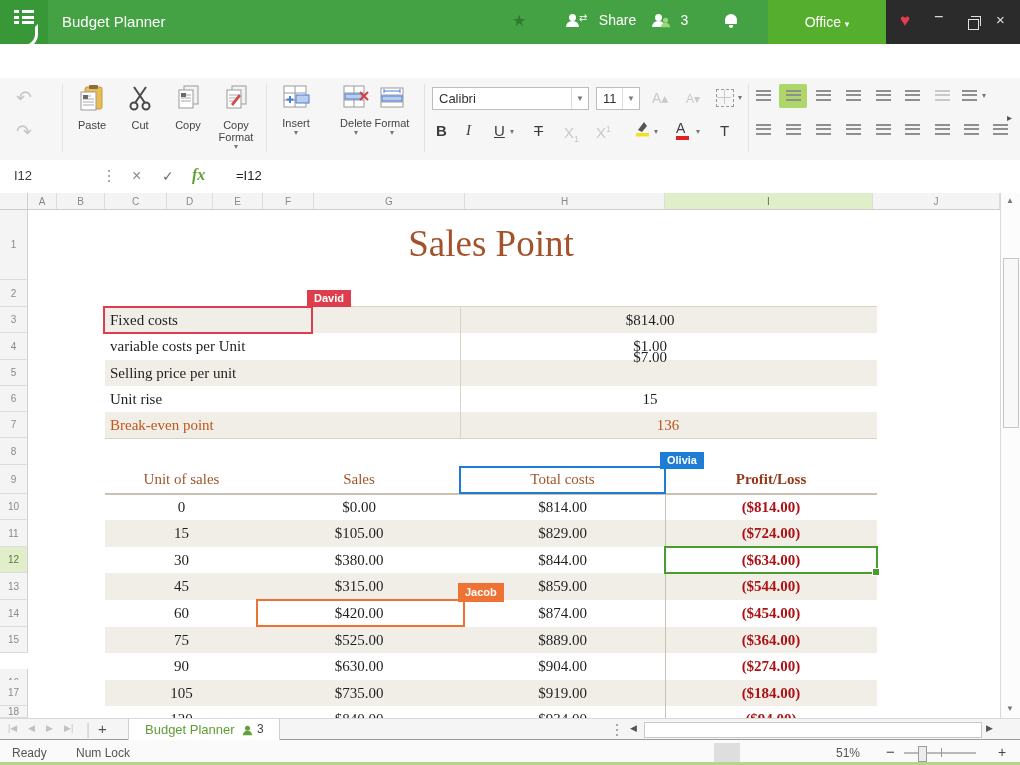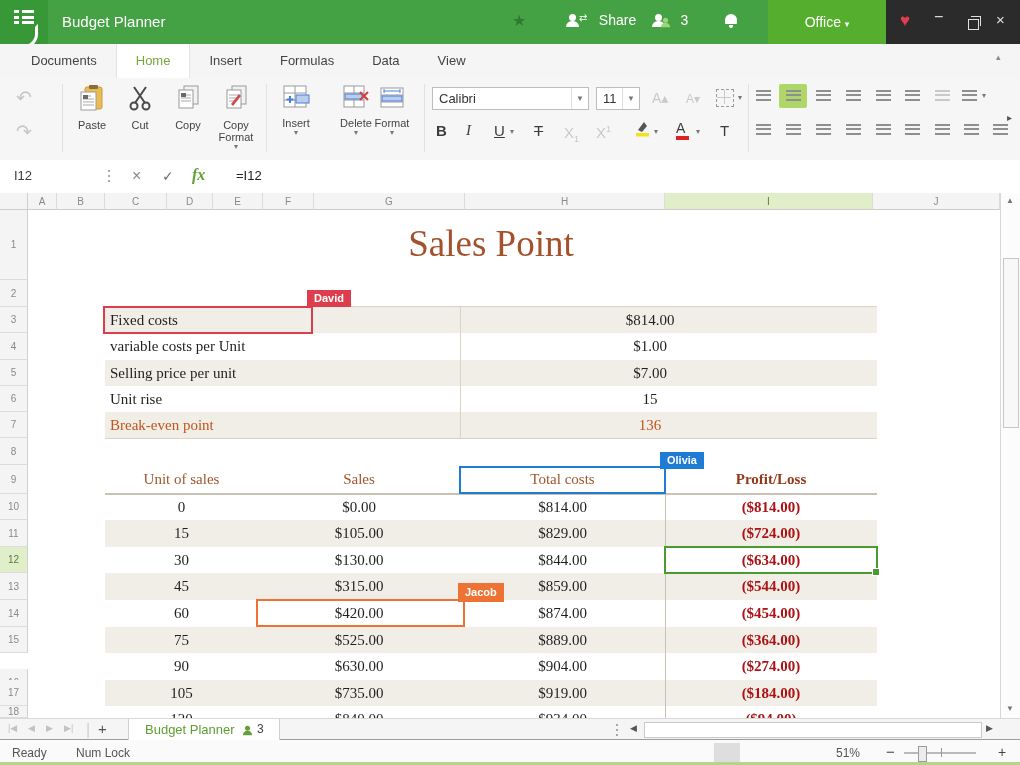--- a/index.html
+++ b/index.html
@@ -116,24 +116,20 @@
     </div>
     <div id="winctl">
       <span class="abs" style="left:14px;top:11px;font-size:17px;color:#E23C4F;cursor:pointer">♥</span>
       <span class="abs" style="left:48px;top:8px;font-size:16px;color:#e0e0e0;cursor:pointer">−</span>
       <span class="abs" style="left:82px;top:16px;cursor:pointer">
         <span class="restore"></span></span>
       <span class="abs" style="left:110px;top:11px;font-size:15px;color:#e0e0e0;cursor:pointer">×</span>
     </div>
   </div>
 
-  <div id="tabbar">
-    <div style="padding-left:12px" id="menu-tabs"><div class="mtab">Documents</div><div class="mtab active">Home</div><div class="mtab">Insert</div><div class="mtab">Formulas</div><div class="mtab">Data</div><div class="mtab">View</div></div>
-    <span class="abs" style="left:996px;top:8px;font-size:9px;color:#8a8a8a;cursor:pointer">▴</span>
-  </div>
 
   <div id="toolbar">
     <span class="abs" style="left:16px;top:8px;font-size:19px;color:#c7c7c7;cursor:pointer">↶</span>
     <span class="abs" style="left:16px;top:42px;font-size:19px;color:#c7c7c7;cursor:pointer">↷</span>
     <div class="tdiv" style="left:62px"></div>
 
     <div class="bigbtn" style="left:68px">
       <svg width="26" height="28">
         <rect x="6" y="3" width="17" height="22" rx="2" fill="#E9BC55" stroke="#c79b3f"></rect>
         <rect x="10" y="1" width="9" height="4" rx="1" fill="#8a6d3b"></rect>
@@ -311,39 +307,39 @@
       <div class="stripe" style="top: 412px; height: 26px;"></div>
       <div class="stripe" style="top: 520px; height: 27px;"></div>
       <div class="stripe" style="top: 573px; height: 27px;"></div>
       <div class="stripe" style="top: 627px; height: 26px;"></div>
       <div class="stripe" style="top: 680px; height: 26px;"></div>
       <div class="cellt" style="left: 110px; top: 307px; width: 340px; height: 26px; line-height: 26px; text-align: left;">Fixed costs</div>
       <div class="cellt" style="left: 460px; top: 307px; width: 380px; height: 26px; line-height: 26px;">$814.00</div>
       <div class="cellt" style="left: 110px; top: 333px; width: 340px; height: 27px; line-height: 27px; text-align: left;">variable costs per Unit</div>
       <div class="cellt" style="left: 460px; top: 333px; width: 380px; height: 27px; line-height: 27px;">$1.00</div>
       <div class="cellt" style="left: 110px; top: 360px; width: 340px; height: 26px; line-height: 26px; text-align: left;">Selling price per unit</div>
-      <div class="cellt" style="left: 460px; top: 360px; width: 380px; height: 26px; line-height: 26px;">$7.00</div>
+      <div class="cellt" style="left: 460px; top: 344px; width: 380px; height: 26px; line-height: 26px;">$7.00</div>
       <div class="cellt" style="left: 110px; top: 386px; width: 340px; height: 26px; line-height: 26px; text-align: left;">Unit rise</div>
       <div class="cellt" style="left: 460px; top: 386px; width: 380px; height: 26px; line-height: 26px;">15</div>
       <div class="cellt" style="left: 110px; top: 412px; width: 340px; height: 26px; line-height: 26px; text-align: left; color: rgb(192, 86, 28);">Break-even point</div>
-      <div class="cellt" style="left: 460px; top: 412px; width: 380px; height: 26px; line-height: 26px; color: rgb(192, 86, 28);">136</div>
+      <div class="cellt" style="left: 460px; top: 412px; width: 380px; height: 26px; line-height: 26px; color: rgb(192, 86, 28); padding-left: 18px;">136</div>
       <div class="cellt" style="left: 105px; top: 465px; width: 153px; height: 29px; line-height: 29px; color: rgb(161, 86, 43);">Unit of sales</div>
       <div class="cellt" style="left: 258px; top: 465px; width: 202px; height: 29px; line-height: 29px; color: rgb(161, 86, 43);">Sales</div>
       <div class="cellt" style="left: 460px; top: 465px; width: 205px; height: 29px; line-height: 29px; color: rgb(161, 86, 43);">Total costs</div>
       <div class="cellt" style="left: 665px; top: 465px; width: 212px; height: 29px; line-height: 29px; color: rgb(147, 57, 27); font-weight: bold;">Profit/Loss</div>
       <div class="cellt" style="left: 105px; top: 494px; width: 153px; height: 26px; line-height: 26px;">0</div>
       <div class="cellt" style="left: 258px; top: 494px; width: 202px; height: 26px; line-height: 26px;">$0.00</div>
       <div class="cellt" style="left: 460px; top: 494px; width: 205px; height: 26px; line-height: 26px;">$814.00</div>
       <div class="cellt redv" style="left: 665px; top: 494px; width: 212px; height: 26px; line-height: 26px;">($814.00)</div>
       <div class="cellt" style="left: 105px; top: 520px; width: 153px; height: 27px; line-height: 27px;">15</div>
       <div class="cellt" style="left: 258px; top: 520px; width: 202px; height: 27px; line-height: 27px;">$105.00</div>
       <div class="cellt" style="left: 460px; top: 520px; width: 205px; height: 27px; line-height: 27px;">$829.00</div>
       <div class="cellt redv" style="left: 665px; top: 520px; width: 212px; height: 27px; line-height: 27px;">($724.00)</div>
       <div class="cellt" style="left: 105px; top: 547px; width: 153px; height: 26px; line-height: 26px;">30</div>
-      <div class="cellt" style="left: 258px; top: 547px; width: 202px; height: 26px; line-height: 26px;">$130.00</div>
+      <div class="cellt" style="left: 258px; top: 547px; width: 202px; height: 26px; line-height: 26px;">$380.00</div>
       <div class="cellt" style="left: 460px; top: 547px; width: 205px; height: 26px; line-height: 26px;">$844.00</div>
       <div class="cellt redv" style="left: 665px; top: 547px; width: 212px; height: 26px; line-height: 26px;">($634.00)</div>
       <div class="cellt" style="left: 105px; top: 573px; width: 153px; height: 27px; line-height: 27px;">45</div>
       <div class="cellt" style="left: 258px; top: 573px; width: 202px; height: 27px; line-height: 27px;">$315.00</div>
       <div class="cellt" style="left: 460px; top: 573px; width: 205px; height: 27px; line-height: 27px;">$859.00</div>
       <div class="cellt redv" style="left: 665px; top: 573px; width: 212px; height: 27px; line-height: 27px; text-align: center;">($544.00)</div>
       <div class="cellt" style="left: 105px; top: 600px; width: 153px; height: 27px; line-height: 27px;">60</div>
       <div class="cellt" style="left: 258px; top: 600px; width: 202px; height: 27px; line-height: 27px;">$420.00</div>
       <div class="cellt" style="left: 460px; top: 600px; width: 205px; height: 27px; line-height: 27px;">$874.00</div>
       <div class="cellt redv" style="left: 665px; top: 600px; width: 212px; height: 27px; line-height: 27px;">($454.00)</div>

